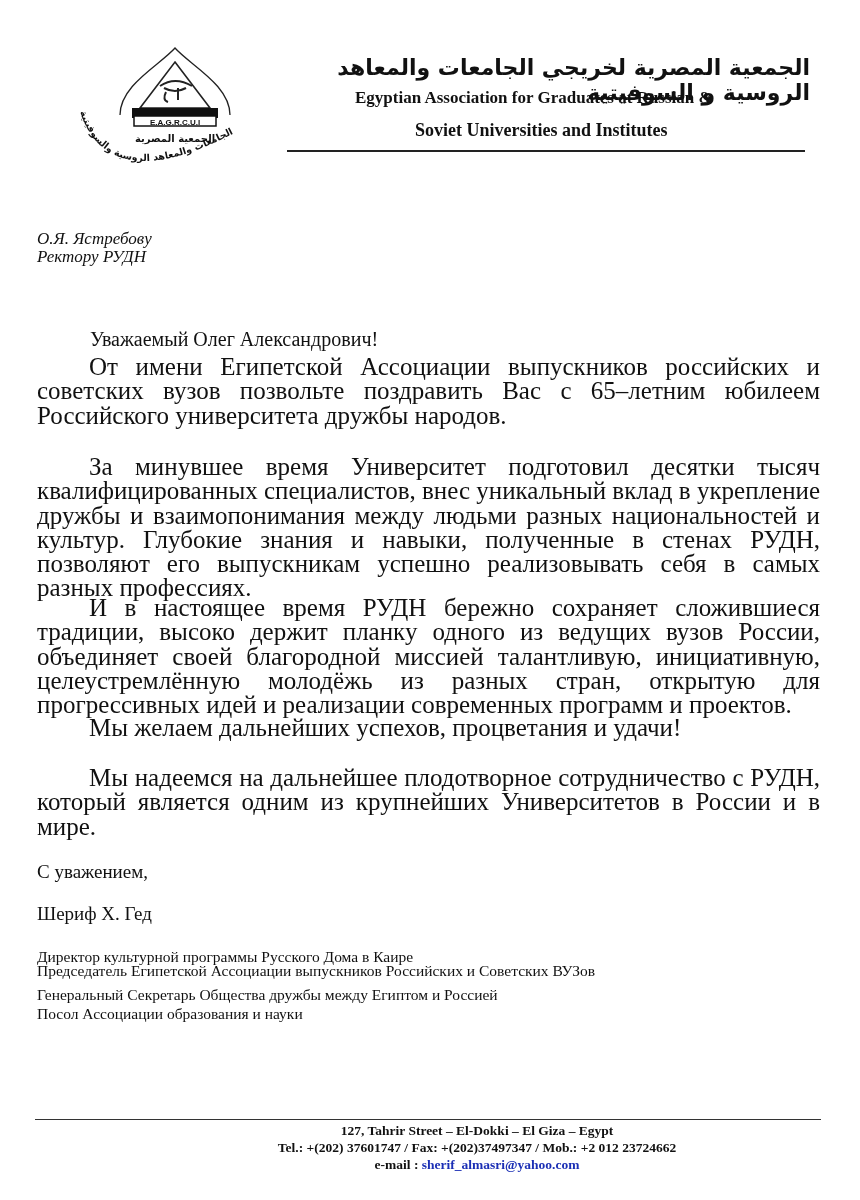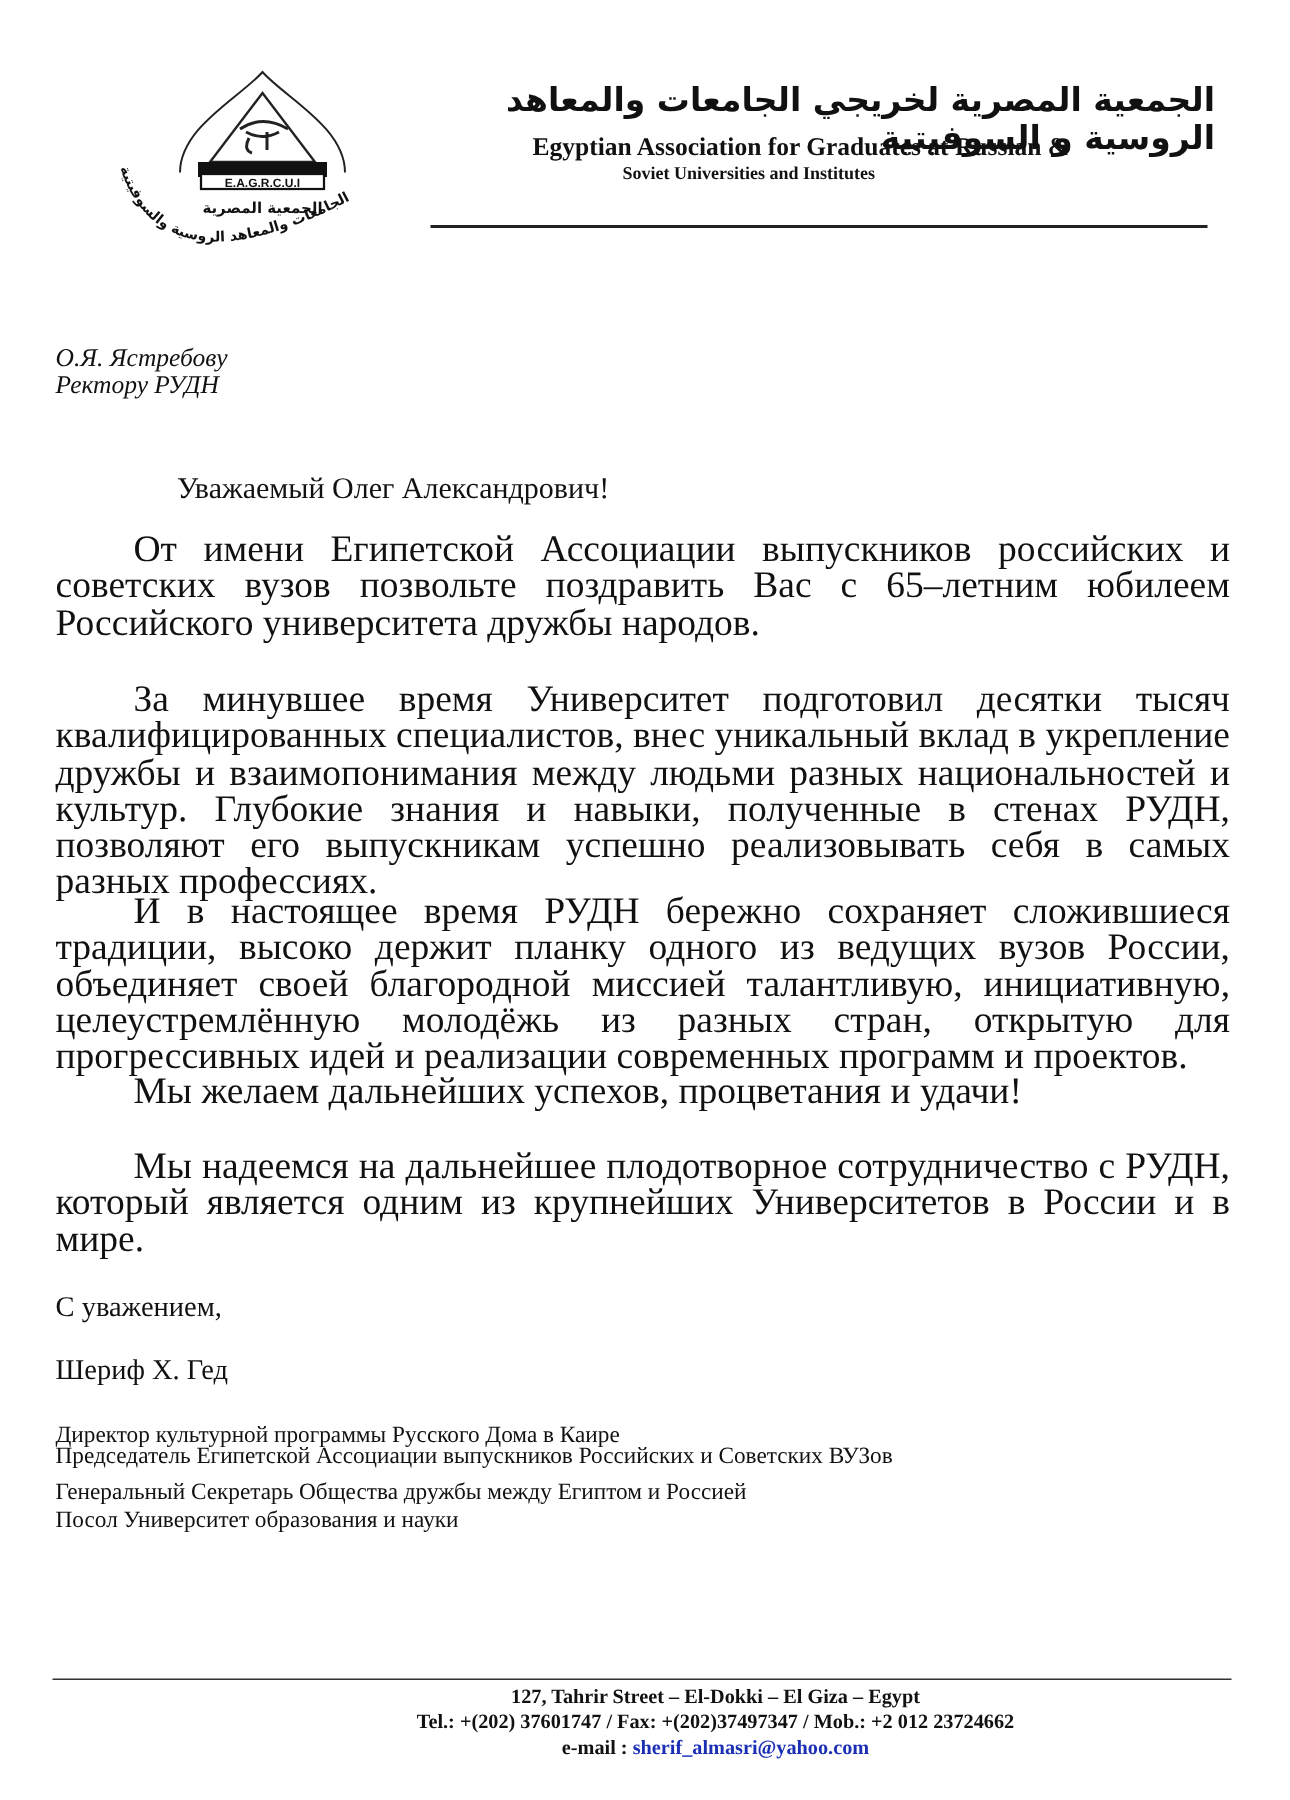--- a/index.html
+++ b/index.html
@@ -2,28 +2,28 @@
 <html><head>
   <meta charset="utf-8">
   <style>
     html, body { margin:0; padding:0; background:#ffffff; }
     body { width:860px; height:1200px; position:relative; overflow:hidden;
            font-family:"Liberation Serif", serif; color:#111; }
     .abs { position:absolute; }
     #logo { left:70px; top:30px; width:210px; height:170px; }
     #arabic-title { left:300px; top:55px; width:510px; text-align:right; font-size:22px; font-weight:bold; direction:rtl; font-family:"DejaVu Sans", sans-serif; letter-spacing:-0.5px; }
     #eng-title-1 { left:355px; top:88px; font-size:17px; font-weight:bold; }
-    #eng-title-2 { left:415px; top:108px; font-size:12px; font-weight:bold;text-align:right; }
+    #eng-title-2 { left:415px; top:120px; font-size:18px; font-weight:bold;text-align:right; }
     #header-rule { left:287px; top:150px; width:518px; height:2px; background:#222; }
     .addressee { left:37px; font-style:italic; font-size:17px; }
     #addr-1 { top:229px; }
     #addr-2 { top:247px; }
     .body-text { left:37px; width:783px; font-size:25px; line-height:24.3px; text-align:justify; }
     .body-text .indent { display:inline-block; width:52px; }
-    #salutation { left:90px; top:315px; font-size:20px;margin-left:28px; }
+    #salutation { left:90px; top:328px; font-size:20px; }
     #p1 { top:355px; }
     #p2 { top:455px; }
     #p3 { top:596px; }
     #p4 { top:716px; }
     #p5 { top:766px; }
     #closing { left:37px; top:861px; font-size:19px; }
     #signer { left:37px; top:903px; font-size:19px;text-align:center; }
     .title-line { left:37px; font-size:15.5px; }
     #t1 { top:948px;text-align:right; }
     #t2 { top:962px; }
@@ -70,18 +70,18 @@
 <div id="p3" class="abs body-text"><span class="indent"></span><span>И в настоящее время РУДН бережно сохраняет сложившиеся традиции, высоко держит планку одного из ведущих вузов России, объединяет своей благородной миссией талантливую, инициативную, целеустремлённую молодёжь из разных стран, открытую для прогрессивных идей и реализации современных программ и проектов.</span></div>
 <div id="p4" class="abs body-text"><span class="indent"></span><span>Мы желаем дальнейших успехов, процветания и удачи!</span></div>
 <div id="p5" class="abs body-text"><span class="indent"></span><span>Мы надеемся на дальнейшее плодотворное сотрудничество с РУДН, который является одним из крупнейших Университетов в России и в мире.</span></div>
 
 <div id="closing" class="abs">С уважением,</div>
 <div id="signer" class="abs">Шериф Х. Гед</div>
 
 <div id="t1" class="abs title-line">Директор культурной программы Русского Дома в Каире</div>
 <div id="t2" class="abs title-line">Председатель Египетской Ассоциации выпускников Российских и Советских ВУЗов</div>
 <div id="t3" class="abs title-line">Генеральный Секретарь Общества дружбы между Египтом и Россией</div>
-<div id="t4" class="abs title-line">Посол Университет образования и науки</div>
+<div id="t4" class="abs title-line">Посол Ассоциации образования и науки</div>
 
 <div id="footer-rule" class="abs"></div>
 <div id="f1" class="abs footer-line">127, Tahrir Street – El-Dokki – El Giza – Egypt</div>
 <div id="f2" class="abs footer-line">Tel.: +(202) 37601747 / Fax: +(202)37497347  / Mob.: +2 012 23724662</div>
 <div id="f3" class="abs footer-line"><span>e-mail : </span><a id="email-link">sherif_almasri@yahoo.com</a></div>
 
 </body></html>

